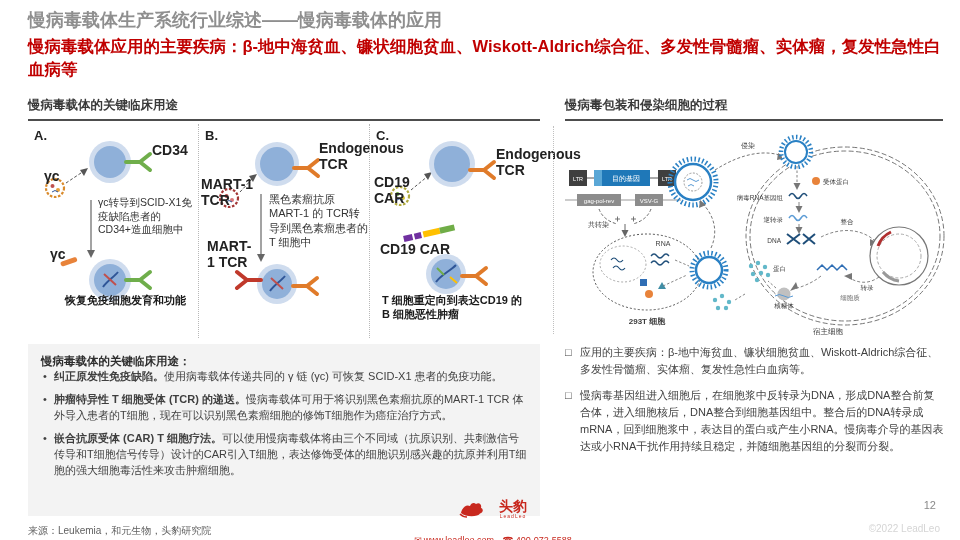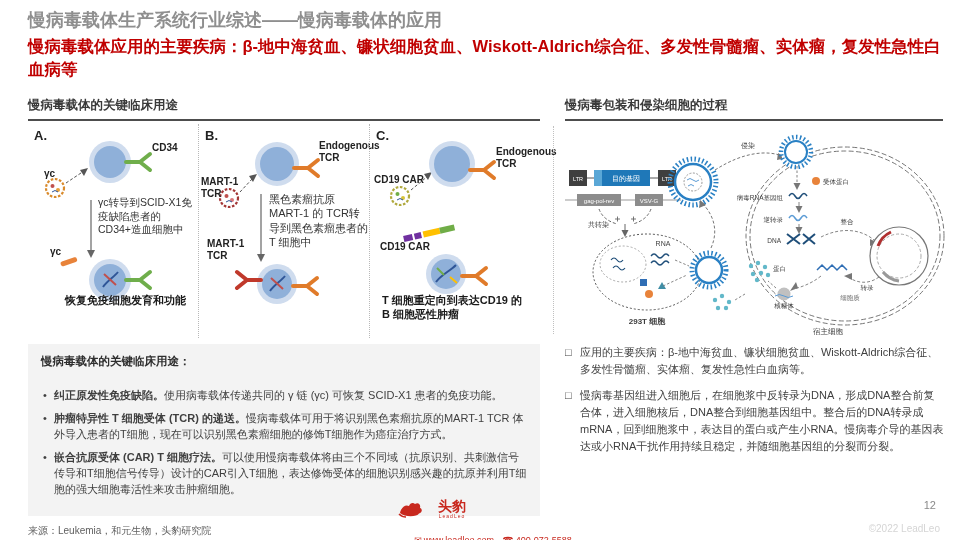--- a/index.html
+++ b/index.html
@@ -10,36 +10,36 @@
   .page-title{left:28px;top:8px;width:900px;font-size:18px;font-weight:bold;color:#8f8f8f}
   .page-subtitle{left:28px;top:35px;width:914px;font-size:16.5px;font-weight:bold;color:#c00000;line-height:1.42}
   .sec-header{font-size:12.5px;font-weight:bold;color:#3a3a3a;padding-bottom:5px;border-bottom:2px solid #4d4d4d}
   .sec-header.left{left:28px;top:97px;width:512px}
   .sec-header.right{left:565px;top:97px;width:378px}
   .panels{left:28px;top:124px;width:512px;height:214px;display:flex}
   .panel{position:relative;flex:1;height:214px}
   .panel + .panel{border-left:1px dotted #b8b8b8}
   .col-divider{left:553px;top:126px;height:208px;width:0;border-left:1px dotted #c0c0c0}
   .panel-letter{position:absolute;left:6px;top:4px;font-size:13px;font-weight:bold;color:#222}
-  .dlabel{position:absolute;font-size:10px;font-weight:600;color:#222;line-height:1.15}
+  .dlabel{position:absolute;font-size:14px;font-weight:600;color:#222;line-height:1.15}
   .arrow-text{position:absolute;font-size:10.5px;color:#333;line-height:1.3}
   .panel-caption{position:absolute;left:16px;top:170px;width:96%;text-align:center;font-size:11px;font-weight:bold;color:#1a1a1a;line-height:1.25}
   .panel svg{position:absolute;left:0;top:0}
   .textbox{left:28px;top:344px;width:512px;height:172px;background:#f3f3f3;padding:10px 13px}
-  .textbox-title{font-size:11.5px;font-weight:bold;color:#2e2e2e;margin-bottom:19px}
+  .textbox-title{font-size:11.5px;font-weight:bold;color:#2e2e2e;margin-bottom:0}
   .tb-bullet{position:relative;padding-left:13px;font-size:11px;color:#3f3f3f;line-height:1.45;margin-bottom:7px}
   .tb-bullet::before{content:"•";position:absolute;left:2px;top:0;color:#3f3f3f}
   .tb-lead{font-weight:bold}
   .rbullets{left:565px;top:344px;width:380px}
   .r-bullet{position:relative;padding-left:15px;font-size:11px;color:#3f3f3f;line-height:1.55;margin-bottom:9px}
   .r-bullet::before{content:"□";position:absolute;left:0;top:0;color:#3f3f3f}
   .diagram-right{left:563px;top:124px}
   .src{left:28px;top:524px;font-size:10px;color:#5f5f5f}
   .logo-block{left:398px;top:499px;width:190px;text-align:center}
-  .logo-row{display:flex;align-items:center;justify-content:flex-start;gap:16px}
+  .logo-row{display:flex;align-items:center;justify-content:center;gap:16px}
   .logo-cn{font-size:14px;font-weight:bold;color:#c8281e;line-height:1}
   .logo-en{font-size:5px;color:#c8281e;letter-spacing:1px}
   .contact-row{margin-top:16px;font-size:9px;color:#c8281e;white-space:nowrap}
   .contact-row .ico{font-size:9px;margin:0 2px 0 6px}
   .pagenum{right:24px;top:499px;font-size:11px;color:#8a8a8a}
   .copyright{right:20px;top:523px;font-size:10px;color:#d5d5d5}
   svg text{font-family:"Liberation Sans","DejaVu Sans",sans-serif}
   .svgt{fill:#3d3d3d}
   .svgt-w{fill:#ffffff}
 </style>

